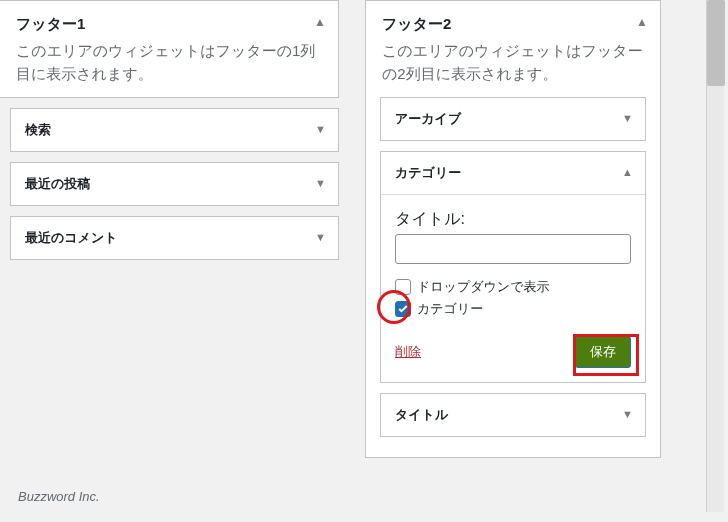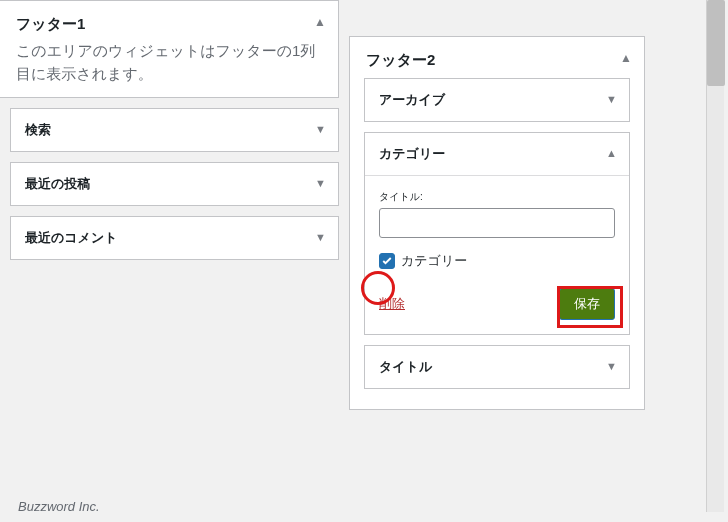--- a/index.html
+++ b/index.html
@@ -8,30 +8,29 @@
       background: #f1f1f1;
       font-size: 13px;
       color: #1d2327;
       width: 728px;
       height: 522px;
       overflow: hidden;
       position: relative;
     }
     .cols {
       display: flex;
-      gap: 0;
+      gap: 16px;
       padding-right: 40px;
     }
     .col-left {
       width: 339px;
       margin-right: 10px;
     }
     .col-right {
       width: 296px;
-      margin-top: 36px;
     }
     .sidebar-box {
       background: #fff;
       border: 1px solid #c3c4c7;
       margin-bottom: 10px;
     }
     .sidebar-head {
       padding: 14px 16px 2px 16px;
       position: relative;
     }
@@ -75,21 +74,21 @@
       top: 14px;
       color: #787c82;
       font-size: 11px;
     }
     .widget-body {
       border-top: 1px solid #dcdcde;
       padding: 14px;
     }
     .field-label {
       display: block;
-      font-size: 10px;
+      font-size: 16px;
       margin-bottom: 4px;
     }
     .text-input {
       width: 100%;
       padding: 4px 8px;
       border: 1px solid #8c8f94;
       border-radius: 3px;
       height: 30px;
       font-size: 14px;
     }
@@ -148,21 +147,21 @@
       border-radius: 50%;
       pointer-events: none;
     }
     .rect-highlight {
       position: absolute;
       border: 3px solid #de1919;
       pointer-events: none;
     }
     .footer-credit {
       position: absolute;
-      bottom: 8px;
+      bottom: 18px;
       left: 18px;
       color: #646970;
       font-size: 13px;
       font-style: italic;
     }
     .right-rail {
       position: absolute;
       right: 4px;
       top: 0;
       bottom: 10px;
@@ -216,39 +215,46 @@
         </div>
       </div>
     </div>
   </div>
 
   <div class="col-right">
     <div class="sidebar-box col-right-inner">
       <div class="sidebar-head">
         <h3>フッター2</h3>
         <span class="toggle-caret">▲</span>
+        <div class="sidebar-desc">このエリアのウィジェットはフッターの2列目に表示されます。</div>
       </div>
 
       <div class="widget">
         <div class="widget-head">
           <span>アーカイブ</span>
           <span class="widget-caret">▼</span>
         </div>
       </div>
 
       <div class="widget" style="position:relative;">
         <div class="widget-head">
           <span>カテゴリー</span>
           <span class="widget-caret">▲</span>
         </div>
         <div class="widget-body">
           <label class="field-label">タイトル:</label>
           <input class="text-input" type="text" value="" style="">
 
           <div class="check-list">
+            <div class="check-row">
+              <span class="chk">
+                
+              </span>
+              <span>ドロップダウンで表示</span>
+            </div>
             <div class="check-row">
               <span class="chk checked">
                 <svg viewBox="0 0 16 16">
                     <path d="M3 8l3 3 7-7" stroke="#fff" stroke-width="2.5" fill="none"></path>
                   </svg>
               </span>
               <span>カテゴリー</span>
             </div>
           </div>
 

